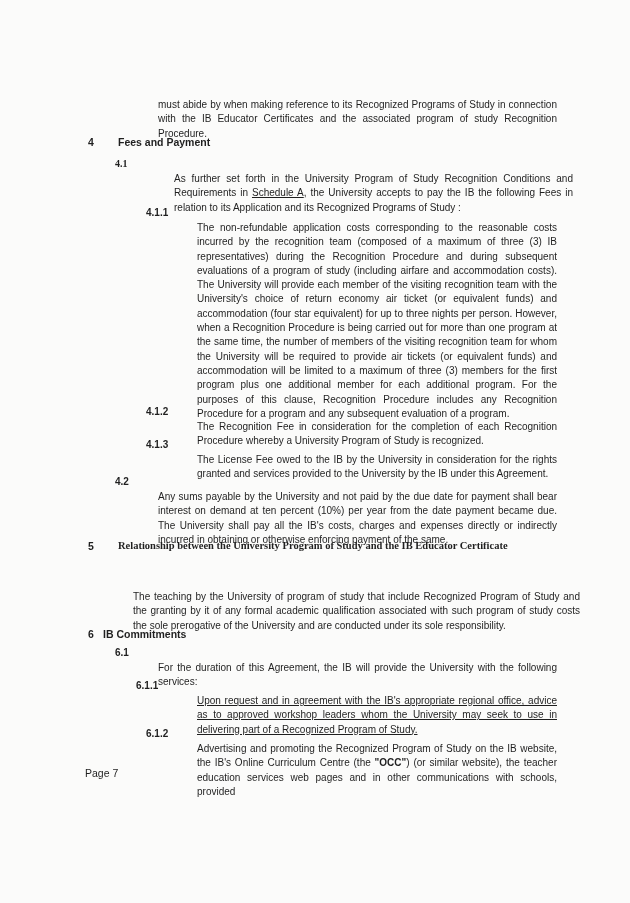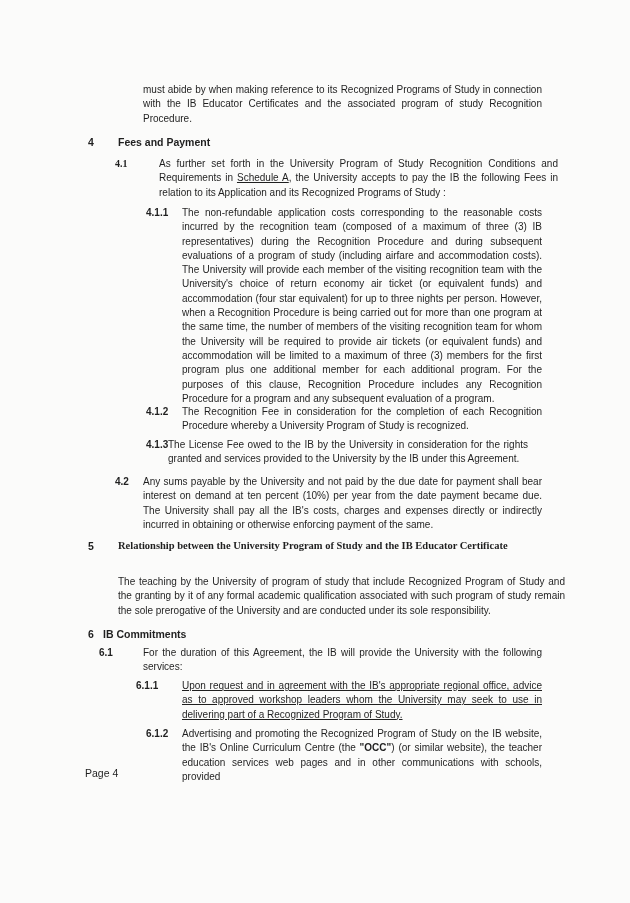--- a/index.html
+++ b/index.html
@@ -16,21 +16,21 @@
     overflow: hidden;
   }
   .doc {
     position: absolute;
     inset: 0;
     font-size: 10px;
     line-height: 14.3px;
   }
   .abs { position: absolute; }
   .para {
-    margin: 0;
+    margin: 15px;
     text-align: justify;
   }
   .num {
     font-weight: 700;
   }
   .h-title {
     font-weight: 700;
     font-size: 10.5px;
     margin: 0;
   }
@@ -66,50 +66,50 @@
     <p class="para abs" style="left:182px; top:206px; width:360px;">The non-refundable application costs corresponding to the reasonable costs incurred by the recognition team (composed of a maximum of three (3) IB representatives) during the Recognition Procedure and during subsequent evaluations of a program of study (including airfare and accommodation costs). The University will provide each member of the visiting recognition team with the University's choice of return economy air ticket (or equivalent funds) and accommodation (four star equivalent) for up to three nights per person. However, when a Recognition Procedure is being carried out for more than one program at the same time, the number of members of the visiting recognition team for whom the University will be required to provide air tickets (or equivalent funds) and accommodation will be limited to a maximum of three (3) members for the first program plus one additional member for each additional program. For the purposes of this clause, Recognition Procedure includes any Recognition Procedure for a program and any subsequent evaluation of a program.</p>
   </div>
 
   <div>
     <span class="num abs" style="left:146px; top:405px;">4.1.2</span>
     <p class="para abs" style="left:182px; top:405px; width:360px;">The Recognition Fee in consideration for the completion of each Recognition Procedure whereby a University Program of Study is recognized.</p>
   </div>
 
   <div>
     <span class="num abs" style="left:146px; top:438px;">4.1.3</span>
-    <p class="para abs" style="left:168px; top:438px; width:360px;">The License Fee owed to the IB by the University in consideration for the rights granted and services provided to the University by the IB under this Agreement.</p>
+    <p class="para abs" style="left:182px; top:438px; width:360px;">The License Fee owed to the IB by the University in consideration for the rights granted and services provided to the University by the IB under this Agreement.</p>
   </div>
 
   <div>
     <span class="num abs" style="left:115px; top:475px;">4.2</span>
     <p class="para abs" style="left:143px; top:475px; width:399px;">Any sums payable by the University and not paid by the due date for payment shall bear interest on demand at ten percent (10%) per year from the date payment became due. The University shall pay all the IB's costs, charges and expenses directly or indirectly incurred in obtaining or otherwise enforcing payment of the same.</p>
   </div>
 
   <div>
     <span class="num abs h-title" style="left:88px; top:539px;">5</span>
     <p class="h-title h-justify abs" style="left:118px; top:539px; width:435px;">Relationship between the University Program of Study and the IB Educator Certificate</p>
   </div>
 
-  <p class="para abs" style="left:118px; top:575px; width:447px;">The teaching by the University of program of study that include Recognized Program of Study and the granting by it of any formal academic qualification associated with such program of study remain the sole prerogative of the University and are conducted under its sole responsibility.</p>
+  <p class="para abs" style="left:118px; top:575px; width:447px;">The teaching by the University of program of study that include Recognized Program of Study and the granting by it of any formal academic qualification associated with such program of study costs the sole prerogative of the University and are conducted under its sole responsibility.</p>
 
   <div>
     <span class="num abs h-title" style="left:88px; top:627px;">6</span>
     <p class="h-title abs" style="left:103px; top:627px;">IB Commitments</p>
   </div>
 
   <div>
-    <span class="num abs" style="left:99px; top:646px;">6.1</span>
+    <span class="num abs" style="left:115px; top:646px;">6.1</span>
     <p class="para abs" style="left:143px; top:646px; width:399px;">For the duration of this Agreement, the IB will provide the University with the following services:</p>
   </div>
 
   <div>
     <span class="num abs" style="left:136px; top:679px;">6.1.1</span>
     <p class="para abs" style="left:182px; top:679px; width:360px;text-decoration:underline;">Upon request and in agreement with the IB's appropriate regional office, advice as to approved workshop leaders whom the University may seek to use in delivering part of a Recognized Program of Study.</p>
   </div>
 
   <div>
     <span class="num abs" style="left:146px; top:727px;">6.1.2</span>
     <p class="para abs" style="left:182px; top:727px; width:360px;"><span>Advertising and promoting the Recognized Program of Study on the IB website, the IB's Online Curriculum Centre (the </span><span class="bold">"OCC"</span><span>) (or similar website), the teacher education services web pages and in other communications with schools, provided</span></p>
   </div>
 
-  <span class="footer abs" style="left:85px; top:766px;">Page 4</span>
+  <span class="footer abs" style="left:85px; top:766px;">Page 7</span>
 
 </div>
 
 </body></html>

